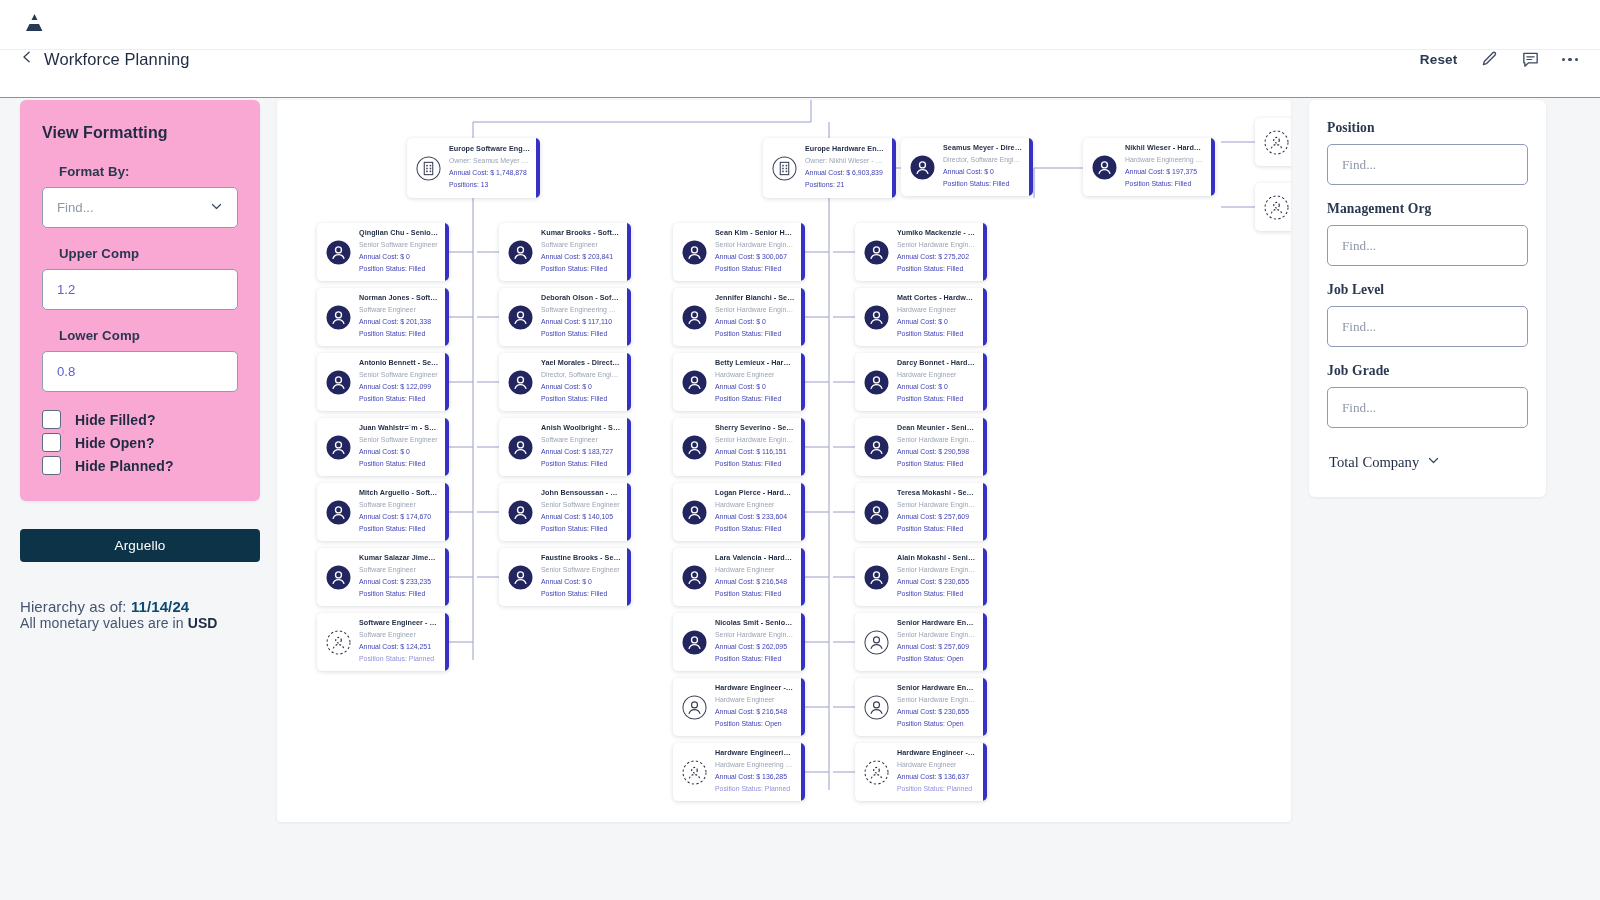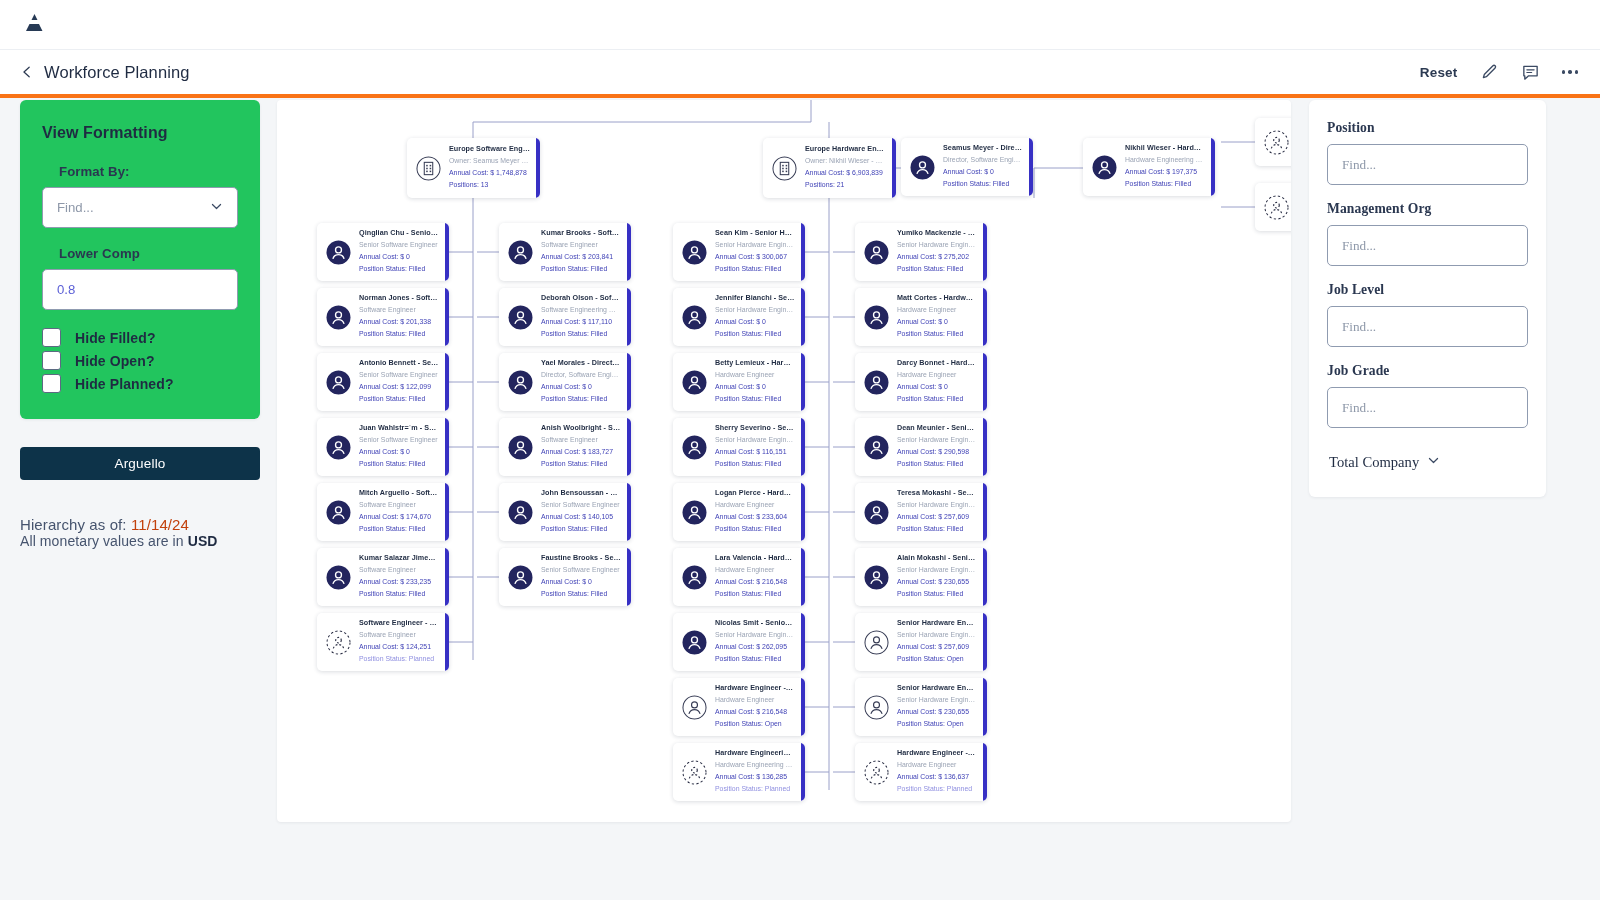--- a/index.html
+++ b/index.html
@@ -13,22 +13,22 @@
 
   
   .logobar {
     height: 50px; background: #fff; border-bottom: 1px solid #eceff3;
     display: flex; align-items: center; padding-left: 22px;
   }
   .logo { width: 26px; height: 26px; }
 
   
   .titlebar {
-    height: 48px; background: #fff; border-bottom: 4px solid #f97316;
-    display: flex; align-items: center; padding: 0 22px 0 20px;
+    height: 48px; background: #fff; border-bottom: 1px solid #f97316;
+    display: flex; align-items: flex-start; padding: 0 22px 0 20px;
   }
   .back-chevron {
     width: 14px; height: 14px; margin-right: 10px;
     display: inline-flex; align-items: center; justify-content: center;
     color: #2c3a52; cursor: pointer;
   }
   .page-title { font-size: 16.5px; color: #1f2b42; font-weight: 400; letter-spacing: .1px; }
   .titlebar-right { margin-left: auto; display: flex; align-items: center; gap: 22px; }
   .reset-btn {
     font-size: 13.5px; color: #2c3a52; font-weight: 700; cursor: pointer;
@@ -37,21 +37,21 @@
   .ticon { width: 19px; height: 19px; color: #3b4a63; cursor: pointer; display: block; }
   .dots { display: flex; gap: 3px; align-items: center; cursor: pointer; }
   .dots i { width: 3.5px; height: 3.5px; border-radius: 50%; background: #3b4a63; display: block; }
 
   
   .body-area { position: relative; height: 802px; background: #f4f6f8; }
 
   
   .leftpanel { position: absolute; left: 20px; top: 2px; width: 240px; }
   .card-white {
-    background: #22c55e; border-radius: 6px; padding: 24px 22px 26px 22px;
+    background: #f9a8d4; border-radius: 6px; padding: 24px 22px 26px 22px;
     box-shadow: 0 1px 3px rgba(26,39,62,.07);
   }
   .vf-title { font-size: 16px; font-weight: 700; color: #1f2b42; margin-bottom: 22px; letter-spacing: .1px; }
   .fld-label { font-size: 13.2px; font-weight: 700; color: #2a3750; margin-bottom: 8px; letter-spacing: .1px; padding-left: 17px; }
   .fld-wrap { margin-bottom: 18px; }
   .inp {
     width: 100%; height: 41px; border: 1px solid #8f9bb0; border-radius: 5px;
     background: #fff; display: flex; align-items: center; padding: 0 14px;
     font-size: 13.2px; color: #8e98a9; font-family: inherit;
   }
@@ -63,21 +63,21 @@
     width: 19px; height: 19px; border: 1.6px solid #5c6a82; border-radius: 3px;
     background: #fff; margin-right: 14px; flex: none;
   }
   .cblabel { font-size: 14px; font-weight: 700; color: #1f2b42; letter-spacing: .1px; }
   .refresh {
     margin-top: 28px; width: 240px; height: 33px; background: #0d3349; color: #fff;
     border: none; border-radius: 4px; font-size: 13.5px; font-family: inherit;
     cursor: pointer; letter-spacing: .2px;
   }
   .footnote1 { margin-top: 36px; font-size: 15px; color: #46546e; letter-spacing: .1px; }
-  .footnote1 b { color: #c2410c; font-weight: 400; }
+  .footnote1 b { color: #0c4a6e; font-weight: 700; }
   .footnote2 { font-size: 14px; color: #46546e; letter-spacing: .1px; }
   .footnote2 b { color: #1f2b42; font-weight: 700; }
 
   
   .chartwrap {
     position: absolute; left: 277px; top: 2px; width: 1014px; height: 722px;
     background: #fff; border-radius: 4px; box-shadow: 0 1px 3px rgba(26,39,62,.07);
     overflow: hidden;
   }
   .chartinner { position: relative; width: 100%; height: 100%; }
@@ -182,20 +182,24 @@
           <div class="inp sel">
             <span>Find...</span>
             <span>
               <svg class="chev-d" viewBox="0 0 16 16" aria-hidden="true">
                 <path d="M3 5.5 L8 10.5 L13 5.5" fill="none" stroke="currentColor" stroke-width="1.5" stroke-linecap="round" stroke-linejoin="round"></path>
               </svg>
             </span>
           </div>
         </div>
 
+        <div class="fld-wrap">
+          <div class="fld-label">Upper Comp</div>
+          <div class="inp val">1.2</div>
+        </div>
 
         <div class="fld-wrap">
           <div class="fld-label">Lower Comp</div>
           <div class="inp val">0.8</div>
         </div>
 
         <div class="cbrow">
           <span class="cbox"></span>
           <span class="cblabel">Hide Filled?</span>
         </div>

